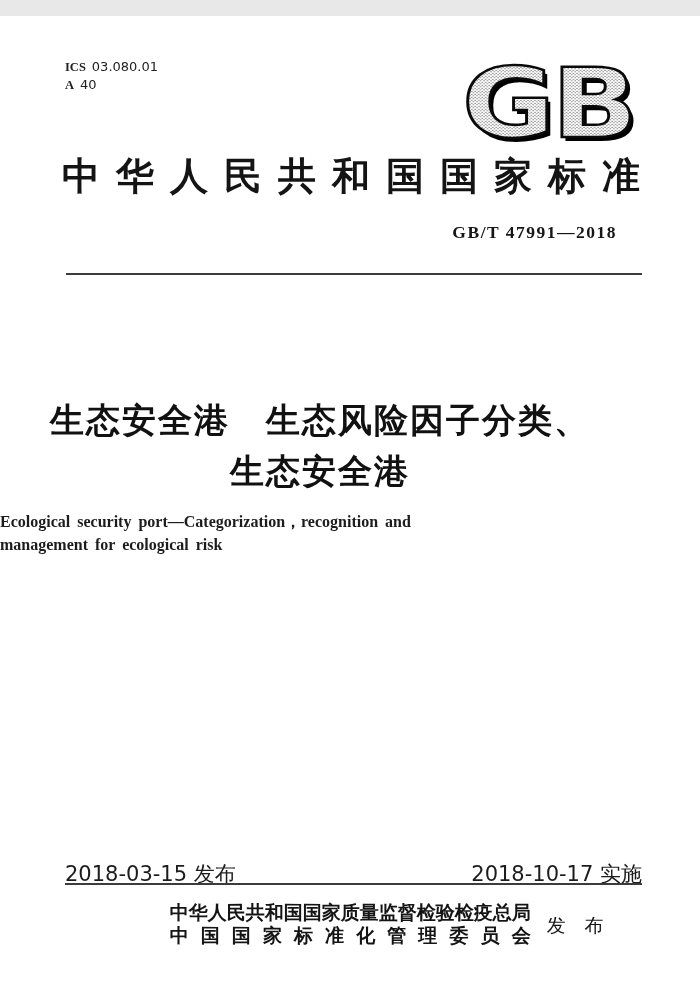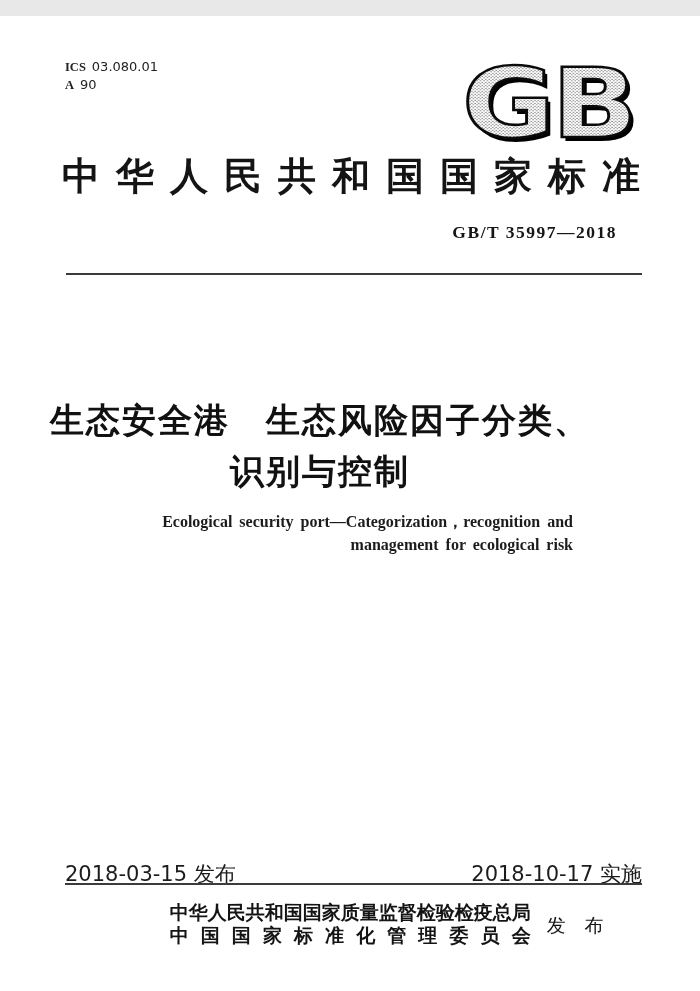--- a/index.html
+++ b/index.html
@@ -54,21 +54,21 @@
     text-align:center;
     font-family:"DejaVu Sans", sans-serif;
     font-weight:bold; font-size:34px; line-height:51px;
     letter-spacing:2px;
     color:#111;
   }
 
   
   .title-en {
     position:absolute; left:0; top:494px; width:573px;
-    text-align:right;
+    text-align:left;
     font-family:"Liberation Serif", serif;
     font-weight:bold; font-size:16px; line-height:23px;
     word-spacing:3px;
     color:#1c1c1c;
   }
 
   
   .dates-row {
     position:absolute; left:65px; top:844px; width:577px;
     display:flex; justify-content:space-between;
@@ -101,47 +101,47 @@
 </head>
 <body>
 
 <div class="page">
 
   <div class="ics-block">
     <div>
       <span class="ics-label">ICS</span><span class="ics-value">03.080.01</span>
     </div>
     <div>
-      <span class="ics-label">A</span><span class="ics-value">90</span>
+      <span class="ics-label">A</span><span class="ics-value">40</span>
     </div>
   </div>
 
   <svg class="gb-logo" viewBox="0 0 180 84">
     <defs>
       <pattern id="halftone" width="3" height="3" patternUnits="userSpaceOnUse">
         <rect width="3" height="3" fill="#ffffff"></rect>
         <circle cx="0.8" cy="0.8" r="0.55" fill="#444"></circle>
         <circle cx="2.3" cy="2.3" r="0.55" fill="#444"></circle>
       </pattern>
     </defs>
     <g transform="scale(1.17 1)">
       <text x="3" y="79" font-family="'DejaVu Sans', sans-serif" font-weight="bold" font-size="97" letter-spacing="-3" fill="#000">GB</text>
       <text x="0" y="75" font-family="'DejaVu Sans', sans-serif" font-weight="bold" font-size="97" letter-spacing="-3" fill="url(#halftone)" stroke="#0a0a0a" stroke-width="2.5">GB</text>
     </g>
   </svg>
 
   <div class="banner">中华人民共和国国家标准</div>
 
-  <div class="std-num">GB/T 35997—2018</div>
+  <div class="std-num">GB/T 47991—2018</div>
 
   <div class="rule rule-top"></div>
 
   <div class="title-zh">
     <div>生态安全港　生态风险因子分类、</div>
-    <div>识别与控制</div>
+    <div>生态安全港</div>
   </div>
 
   <div class="title-en">
     <div>Ecological security port—Categorization，recognition and</div>
     <div>management for ecological risk</div>
   </div>
 
   <div class="dates-row">
     <span>2018-03-15 发布</span>
     <span>2018-10-17 实施</span>

